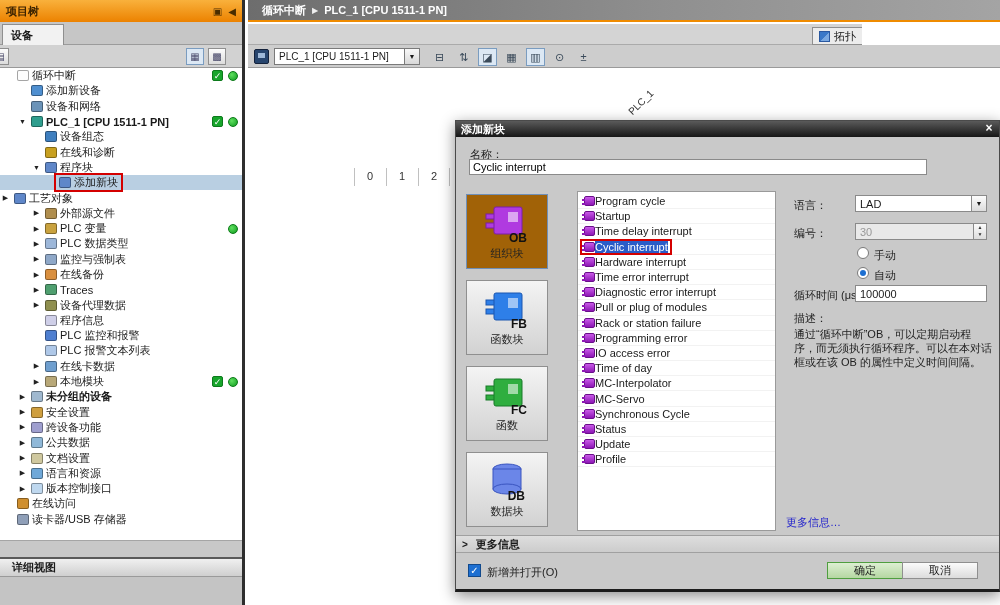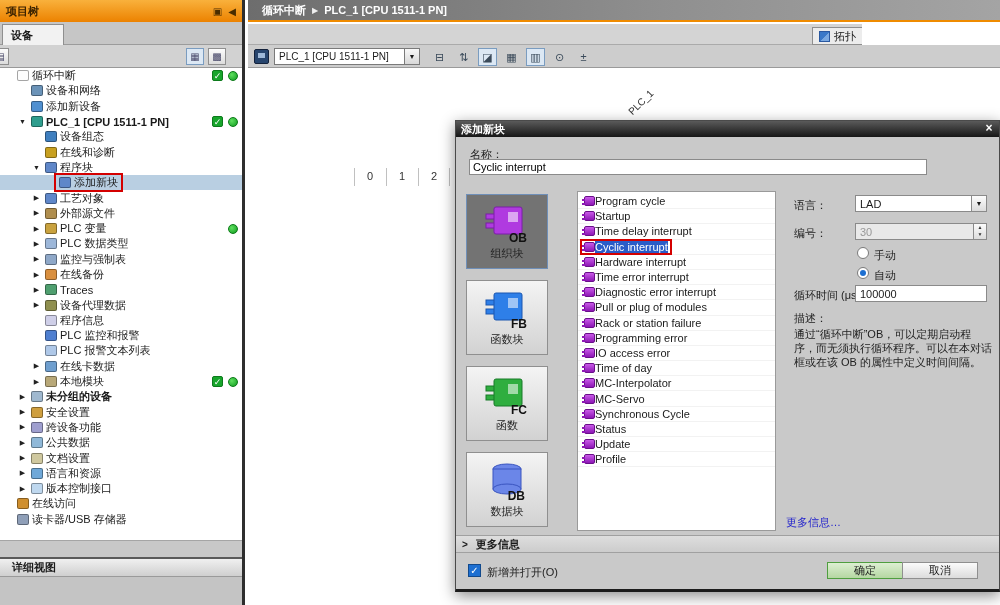--- a/index.html
+++ b/index.html
@@ -63,21 +63,21 @@
   #cpu .port { position:absolute; left:5px; width:12px; height:13px; background:#2fae3f; border:1px solid #156f22; }
   #cpu .port::after { content:""; position:absolute; left:3px; top:3px; width:6px; height:7px; background:#0c3a14; }
 
   
   #dlg { position:absolute; left:455px; top:120px; width:545px; height:472px; background:#c9c9c9; border:1px solid #4a4a4a; border-bottom:3px solid #1c1c1c; box-shadow:0 4px 14px rgba(0,0,0,.45); }
   #dlg-title { position:absolute; left:0; top:0; width:100%; height:16px; background:linear-gradient(#5a5a5a,#161616); color:#fff; font-weight:bold; display:flex; align-items:center; padding-left:5px; }
   #dlg-close { position:absolute; right:2px; top:0; width:16px; height:15px; color:#fff; font-size:12px; text-align:center; line-height:15px; font-weight:bold; }
   #name-label { position:absolute; left:14px; top:26px; color:#222; }
   #name-input { position:absolute; left:13px; top:38px; width:458px; height:16px; background:#fff; border:1px solid #8a8a8a; font-size:11px; padding:1px 3px; font-family:inherit; }
   .blk-btn { position:absolute; left:10px; width:82px; height:75px; background:linear-gradient(#f4f4f4,#d2d2d2); border:1px solid #8f8f8f; display:flex; flex-direction:column; align-items:center; justify-content:center; gap:2px; }
-  .blk-btn.sel { background:#737373; border:1px solid #6f8fb8; }
+  .blk-btn.sel { background:#a16207; border:1px solid #6f8fb8; }
   .blk-btn .cap { font-size:11px; color:#222; }
   #ob-list { position:absolute; left:121px; top:70px; width:199px; height:340px; background:#fff; border:1px solid #9a9a9a; overflow:hidden; padding-top:2px; }
   .obrow { position:relative; display:flex; align-items:center; height:15.2px; padding-left:4px; gap:4px; border-bottom:1px solid #f2f2f2; }
   .obi { width:11px; height:10px; flex:none; background:linear-gradient(#c95ae8,#8d17b5); border:1px solid #6a0f8a; border-radius:2px; position:relative; }
   .obi::after { content:""; position:absolute; left:-3px; top:2px; width:3px; height:2px; background:#8d17b5; box-shadow:0 4px 0 #8d17b5; }
   .oblabel { font-size:11px; white-space:nowrap; }
   .obrow.sel .oblabel { background:#2a5cc8; color:#fff; }
   .obrow .obbody { display:inline-flex; align-items:center; padding:0 2px; }
   .obrow.red .obbody { outline:2px solid #d40000; }
   .fld-label { position:absolute; left:338px; color:#222; }
@@ -130,29 +130,29 @@
           <span class="tbody2">
             <span class="ti" style="background: rgb(253, 253, 253);"></span>
             <span class="tlabel">循环中断</span>
           </span>
           <span class="chk">✓</span>
           <span class="dot"></span>
         </div>
         <div class="trow" style="padding-left: 17px;">
           <span class="texp"></span>
           <span class="tbody2">
+            <span class="ti" style="background: rgb(79, 143, 208);"></span>
+            <span class="tlabel">添加新设备</span>
+          </span>
+        </div>
+        <div class="trow" style="padding-left: 17px;">
+          <span class="texp"></span>
+          <span class="tbody2">
             <span class="ti" style="background: rgb(107, 147, 184);"></span>
             <span class="tlabel">设备和网络</span>
-          </span>
-        </div>
-        <div class="trow" style="padding-left: 17px;">
-          <span class="texp"></span>
-          <span class="tbody2">
-            <span class="ti" style="background: rgb(79, 143, 208);"></span>
-            <span class="tlabel">添加新设备</span>
           </span>
         </div>
         <div class="trow" style="padding-left: 17px;">
           <span class="texp">▼</span>
           <span class="tbody2">
             <span class="ti" style="background: rgb(47, 158, 142);"></span>
             <span class="tlabel b">PLC_1 [CPU 1511-1 PN]</span>
           </span>
           <span class="chk">✓</span>
           <span class="dot"></span>
@@ -178,21 +178,21 @@
             <span class="tlabel">程序块</span>
           </span>
         </div>
         <div class="trow sel" style="padding-left: 45px;">
           <span class="texp"></span>
           <span class="tbody2 redbox">
             <span class="ti" style="background: rgb(95, 135, 201);"></span>
             <span class="tlabel">添加新块</span>
           </span>
         </div>
-        <div class="trow" style="padding-left: 31px;">
+        <div class="trow" style="">
           <span class="texp">▶</span>
           <span class="tbody2">
             <span class="ti" style="background: rgb(95, 135, 201);"></span>
             <span class="tlabel">工艺对象</span>
           </span>
         </div>
         <div class="trow" style="padding-left: 31px;">
           <span class="texp">▶</span>
           <span class="tbody2">
             <span class="ti" style="background: rgb(176, 142, 78);"></span>

